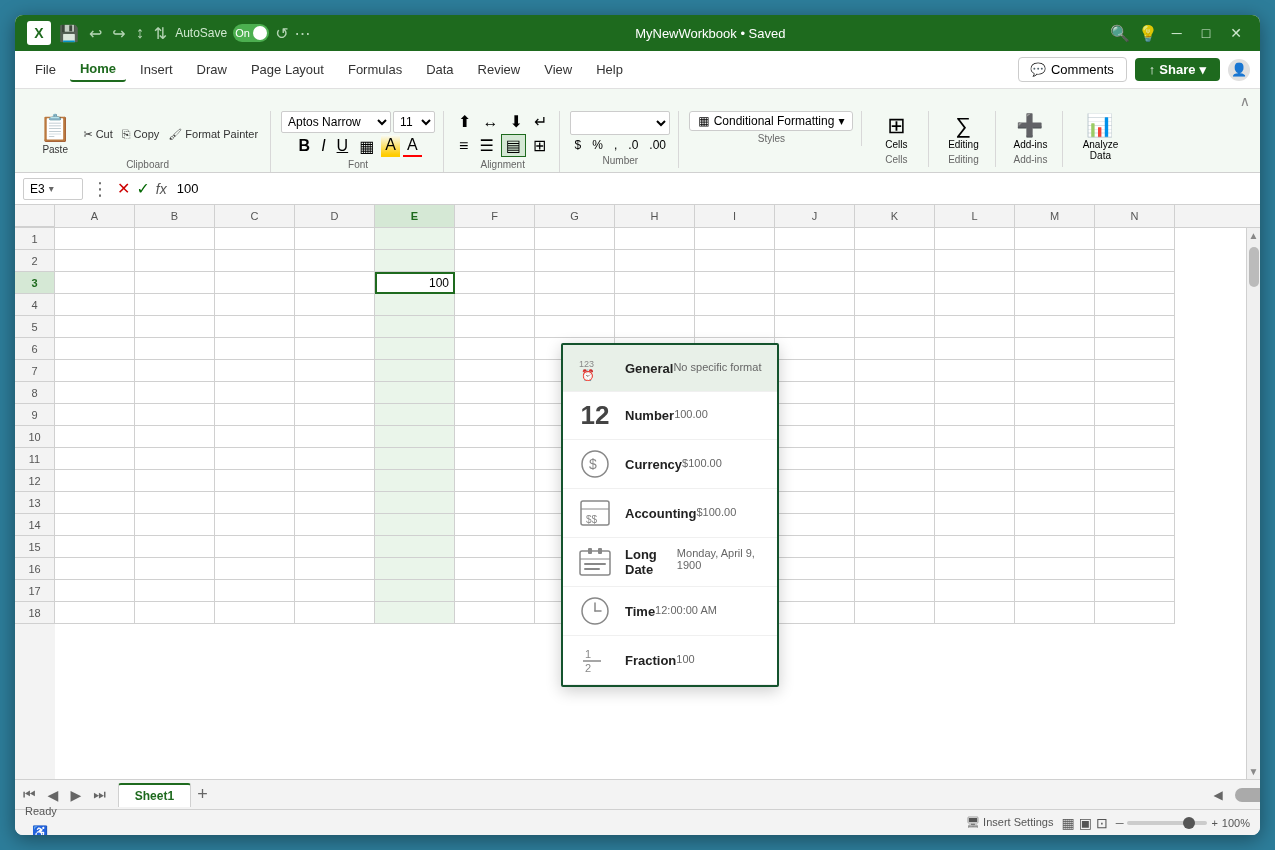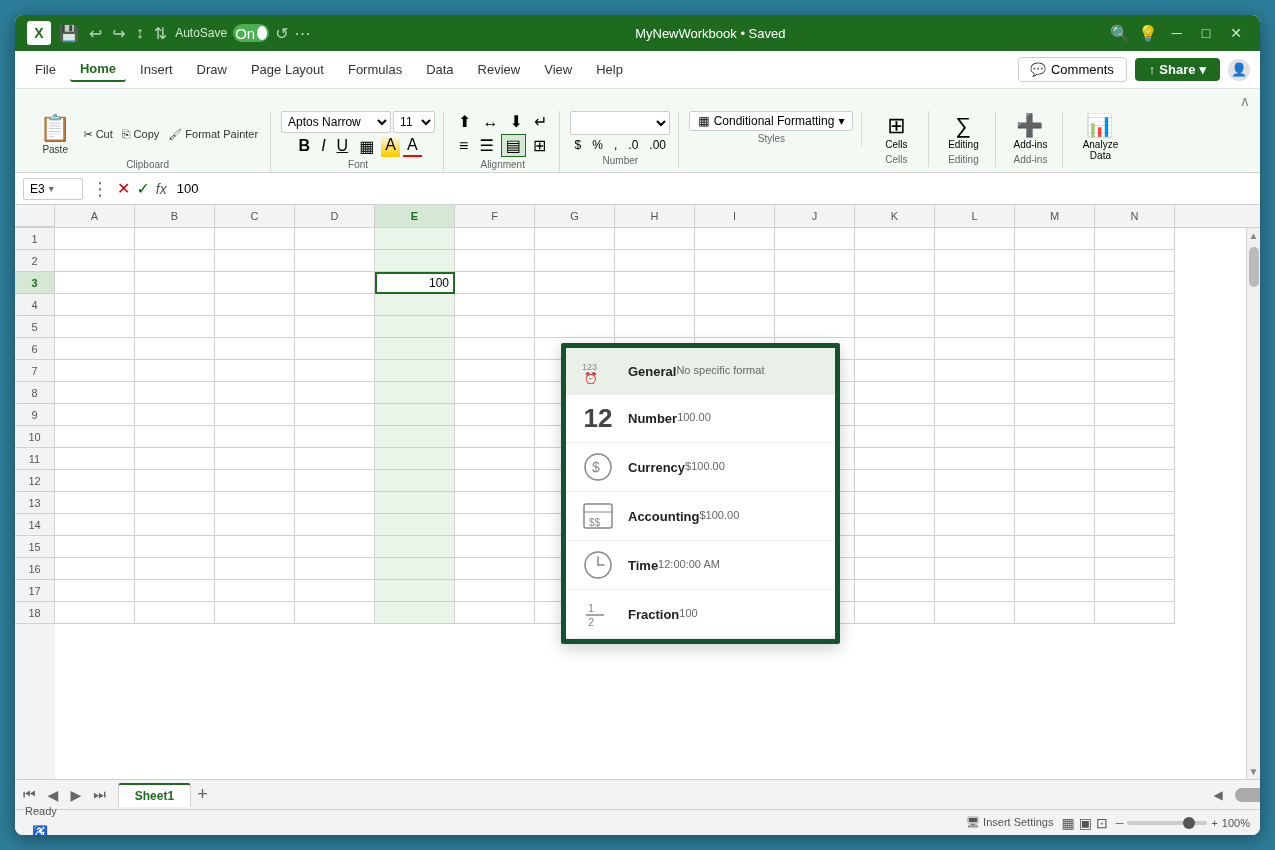--- a/index.html
+++ b/index.html
@@ -93,21 +93,21 @@
     .status-bar { height: 26px; background: #f3f3f3; border-top: 1px solid #d0d0d0; display: flex; align-items: center; padding: 0 10px; font-size: 11px; color: #555; flex-shrink: 0; }
     .status-left { display: flex; align-items: center; gap: 8px; flex-direction: column; }
     .status-right { margin-left: auto; display: flex; align-items: center; gap: 8px; }
     .view-icons { display: flex; gap: 4px; }
     .view-icon { font-size: 14px; cursor: pointer; color: #555; }
     .zoom-slider { display: flex; align-items: center; gap: 4px; }
     .zoom-bar { width: 80px; height: 4px; background: #ccc; border-radius: 2px; position: relative; }
     .zoom-thumb { width: 12px; height: 12px; background: #555; border-radius: 50%; position: absolute; top: -4px; left: 70%; }
 
     
-    .number-format-dropdown { position: absolute; top: 138px; left: 546px; width: 279px; background: #fff; border: 5px solid #14532d; box-shadow: 0 4px 16px rgba(0,0,0,0.2); z-index: 100; border-radius: 2px; }
+    .number-format-dropdown { position: absolute; top: 138px; left: 546px; width: 218px; background: #fff; border: 2px solid #14532d; box-shadow: 0 4px 16px rgba(0,0,0,0.2); z-index: 100; border-radius: 2px; }
     .dropdown-scrollable { overflow-y: auto; max-height: 610px; }
     .dropdown-item { display: flex; align-items: center; gap: 12px; padding: 8px 14px; cursor: pointer; border-bottom: 1px solid #f0f0f0; }
     .dropdown-item.active-item { background: #e8f0e8; }
     .dropdown-icon { width: 36px; display: flex; align-items: center; justify-content: center; font-size: 22px; color: #555; flex-shrink: 0; }
     .dropdown-text { display: flex; flex-direction: row; }
     .dropdown-name { font-size: 13px; font-weight: 600; color: #222; }
     .dropdown-sub { font-size: 11px; color: #666; }
 
     
     .v-scrollbar { width: 14px; background: #f0f0f0; border-left: 1px solid #d0d0d0; display: flex; flex-direction: column; align-items: center; flex-shrink: 0; }
@@ -136,21 +136,21 @@
       <div class="title-bar-icons">
         <span class="title-icon">💾</span>
         <span class="title-icon">↩</span>
         <span class="title-icon">↪</span>
         <span class="title-icon">↕</span>
         <span class="title-icon">⇅</span>
       </div>
       <div class="autosave-area">
         <span>AutoSave</span>
         <div class="toggle">
-          <span style="font-size:15px;color:#fff;margin-right:2px;">On</span>
+          <span style="font-size:11px;color:#fff;margin-right:2px;">On</span>
           <div class="toggle-knob"></div>
         </div>
         <span class="title-icon">↺</span>
         <span class="title-icon">⋯</span>
       </div>
     </div>
     <div class="title-center">MyNewWorkbook • Saved</div>
     <div class="title-bar-right">
       <span class="title-icon">🔍</span>
       <span class="title-icon">💡</span>
@@ -706,20 +706,36 @@
               <text x="9" y="26" font-size="10" fill="#888">$$</text>
             </svg>
           </div>
           <div class="dropdown-text">
             <span class="dropdown-name">Accounting</span>
             <span class="dropdown-sub">$100.00</span>
           </div>
         </div>
 
 
+        <div class="dropdown-item">
+          <div class="dropdown-icon">
+            <svg width="36" height="32" viewBox="0 0 36 32">
+              <rect x="3" y="5" width="30" height="24" rx="2" fill="none" stroke="#888" stroke-width="1.5"></rect>
+              <line x1="3" y1="13" x2="33" y2="13" stroke="#888" stroke-width="1"></line>
+              <rect x="11" y="2" width="4" height="6" rx="1" fill="#888"></rect>
+              <rect x="21" y="2" width="4" height="6" rx="1" fill="#888"></rect>
+              <rect x="7" y="17" width="22" height="2" rx="1" fill="#888"></rect>
+              <rect x="7" y="22" width="16" height="2" rx="1" fill="#888"></rect>
+            </svg>
+          </div>
+          <div class="dropdown-text">
+            <span class="dropdown-name">Long Date</span>
+            <span class="dropdown-sub">Monday, April 9, 1900</span>
+          </div>
+        </div>
 
         <div class="dropdown-item">
           <div class="dropdown-icon">
             <svg width="36" height="32" viewBox="0 0 36 32">
               <circle cx="18" cy="16" r="13" fill="none" stroke="#888" stroke-width="1.5"></circle>
               <line x1="18" y1="16" x2="18" y2="8" stroke="#888" stroke-width="1.5" stroke-linecap="round"></line>
               <line x1="18" y1="16" x2="24" y2="16" stroke="#888" stroke-width="1.5" stroke-linecap="round"></line>
             </svg>
           </div>
           <div class="dropdown-text">

